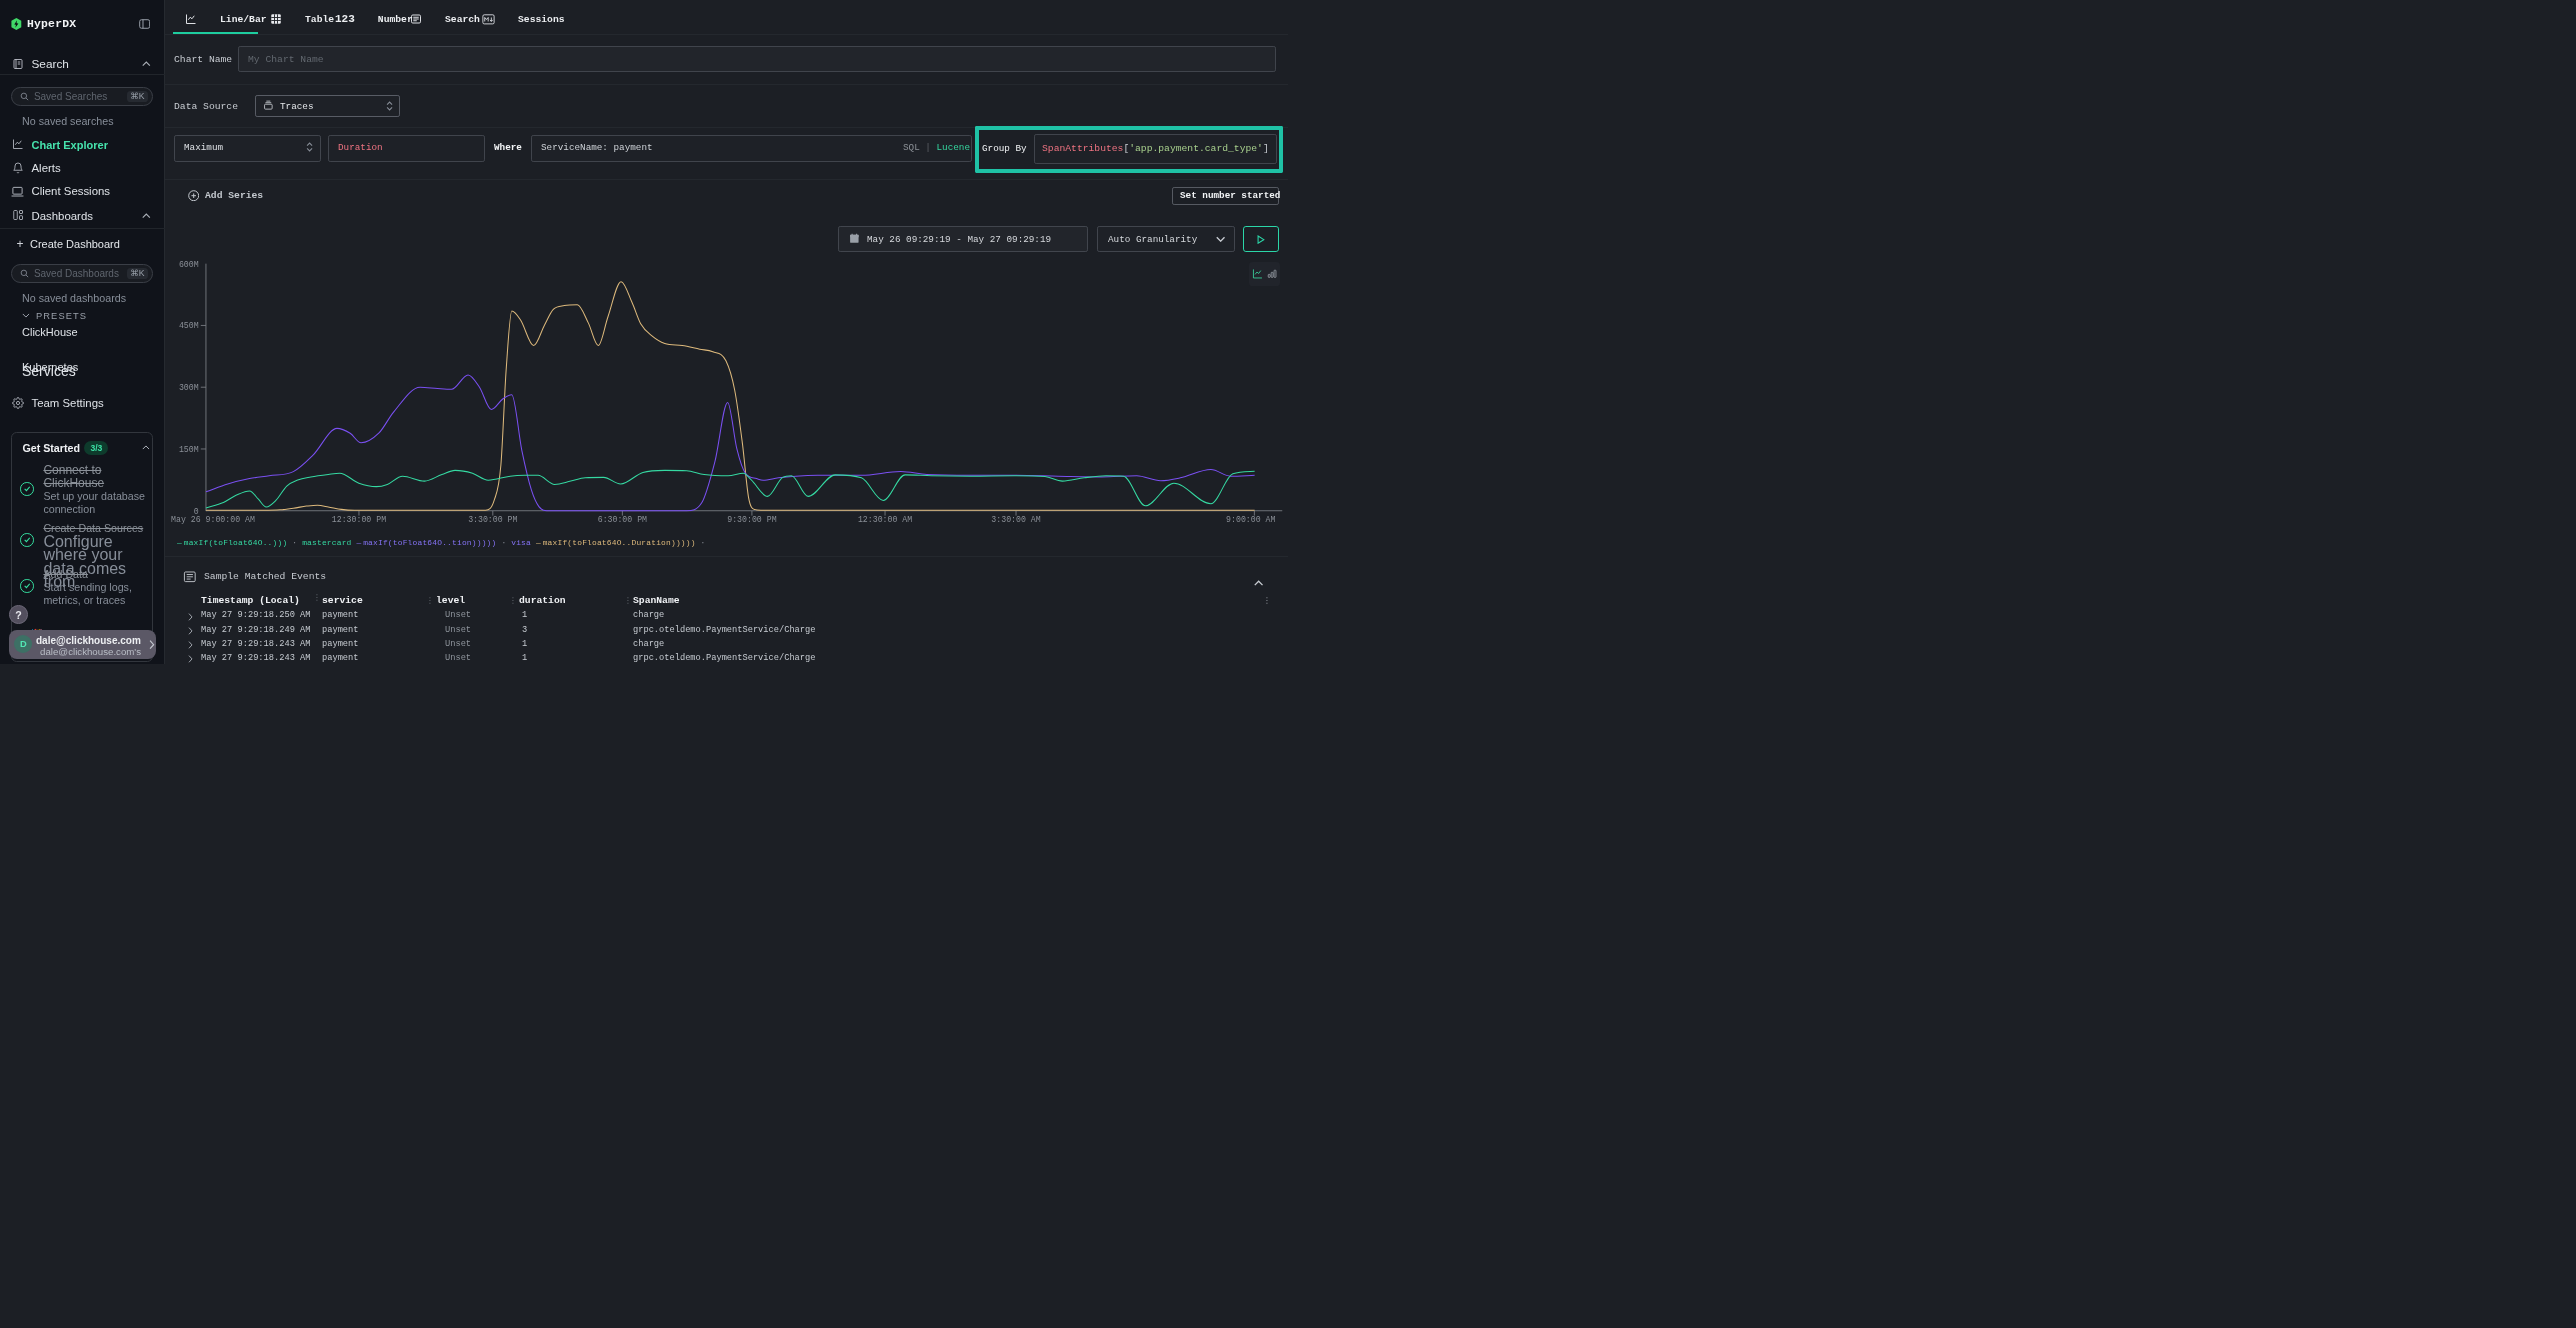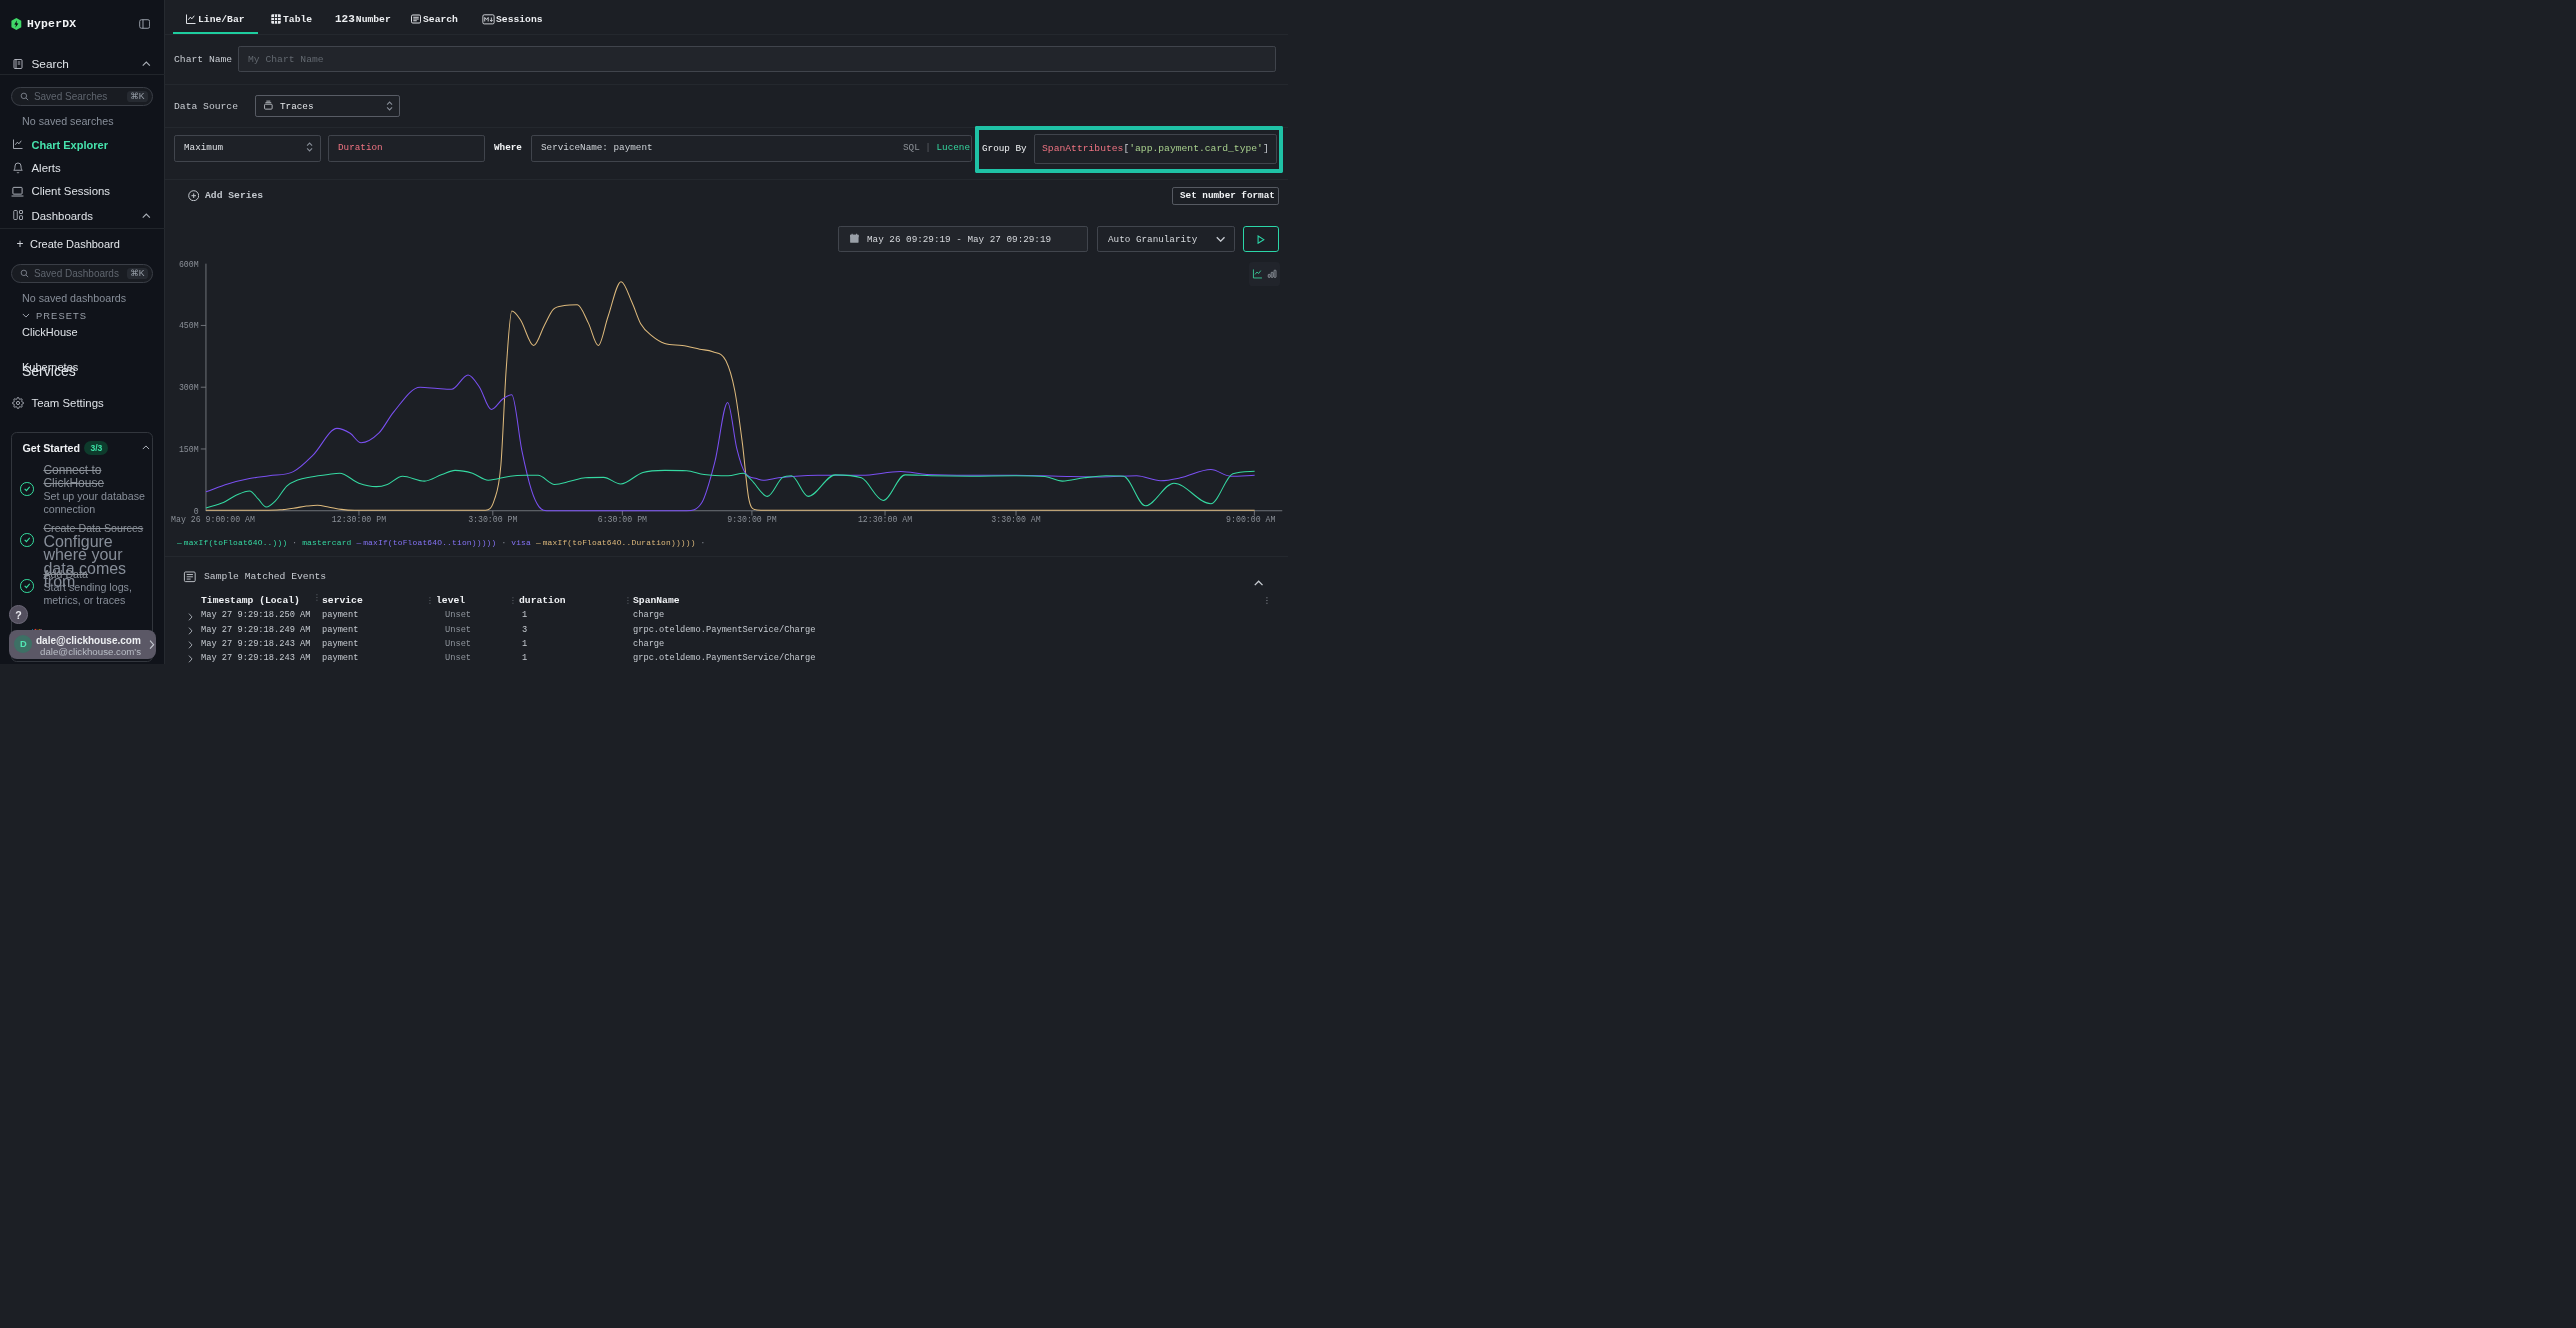--- a/index.html
+++ b/index.html
@@ -26,21 +26,21 @@
             border:0.7px solid #32363d; border-radius:5.7px; background:#11141b; }
   .chk { position:absolute; width:13.6px; height:13.6px; border:1.1px solid #35e0a1; border-radius:50%;
          display:flex; align-items:center; justify-content:center; }
   .strike { text-decoration:line-through; color:#8b9199; }
 
   
   .inp { position:absolute; background:#22252b; border:0.7px solid #40444c; border-radius:2.1px; }
   .seldd { position:absolute; background:#1e2127; border:0.7px solid #41454d; border-radius:2.1px; }
   .lbl { position:absolute; font-family:"Liberation Mono",monospace; font-size:9.3px; color:#c8ccd2; }
   .hdiv { position:absolute; border-top:0.7px solid #24282e; }
-  .tab { position:absolute; top:7.2px; height:24px; display:flex; align-items:center; gap:1px;
+  .tab { position:absolute; top:7.2px; height:24px; display:flex; align-items:center; gap:23px;
          font-family:"Liberation Mono",monospace; font-size:9.7px; color:#eceef1; font-weight:bold; }
 </style>
 </head>
 <body>
 
 <div id="side">
 
   <svg class="abs" style="left:11.4px;top:18px" width="10.7" height="12" viewBox="0 0 24 28">
     <path d="M12 0 L23.5 6.6 V21.4 L12 28 L0.5 21.4 V6.6 Z" fill="#40d968"></path>
     <path d="M13.6 5.5 L7.2 15.2 L11.2 15.6 L9.6 22.5 L16.8 12.6 L12.4 12.2 Z" fill="#0c0f14"></path>
@@ -243,21 +243,21 @@
 <div class="inp" style="left:1034px;top:134px;width:243px;height:30px;background:#1e2127"></div>
 <div class="lbl" style="left:1042px;top:143px;color:#ee7381;font-size:9.7px">SpanAttributes<span style="color:#c8ccd2">[</span><span style="color:#a8d08d">'app.payment.card_type'</span><span style="color:#c8ccd2">]</span></div>
 <div class="hdiv" style="left:165px;top:179px;width:1123px"></div>
 
 <svg class="abs" style="left:188px;top:190px" width="11.4" height="11.4" viewBox="0 0 16 16" fill="none" stroke="#c3c8ce" stroke-width="1.4">
     <circle cx="8" cy="8" r="7"></circle>
     <path d="M8 4.8v6.4M4.8 8h6.4"></path>
   </svg>
 <div class="lbl" style="left:205px;top:190px;font-weight:bold;color:#c3c8ce;font-size:9.7px">Add Series</div>
 <div class="abs" style="left:1172px;top:187px;width:107px;height:18px;border:0.7px solid #565a62;border-radius:2.1px"></div>
-<div class="lbl" style="left:1180px;top:190px;font-weight:bold;color:#f2f4f6">Set number format</div>
+<div class="lbl" style="left:1180px;top:190px;font-weight:bold;color:#f2f4f6">Set number started</div>
 
 <div class="seldd" style="left:838px;top:226px;width:250px;height:26px;background:#22252b"></div>
 <svg class="abs" style="left:849px;top:233px" width="10.7" height="10.7" viewBox="0 0 24 24" fill="#9aa0a8">
     <path d="M7 1.5v3M17 1.5v3" stroke="#9aa0a8" stroke-width="2.4"></path>
     <rect x="2.5" y="4" width="19" height="18" rx="2"></rect>
     <rect x="2.5" y="4" width="19" height="5.5" fill="#9aa0a8"></rect>
   </svg>
 <div class="lbl" style="left:867px;top:234px;color:#d6d9dd">May 26 09:29:19 - May 27 09:29:19</div>
 <div class="seldd" style="left:1097px;top:226px;width:138px;height:26px"></div>
 <div class="lbl" style="left:1108px;top:234px;color:#d6d9dd">Auto Granularity</div>

